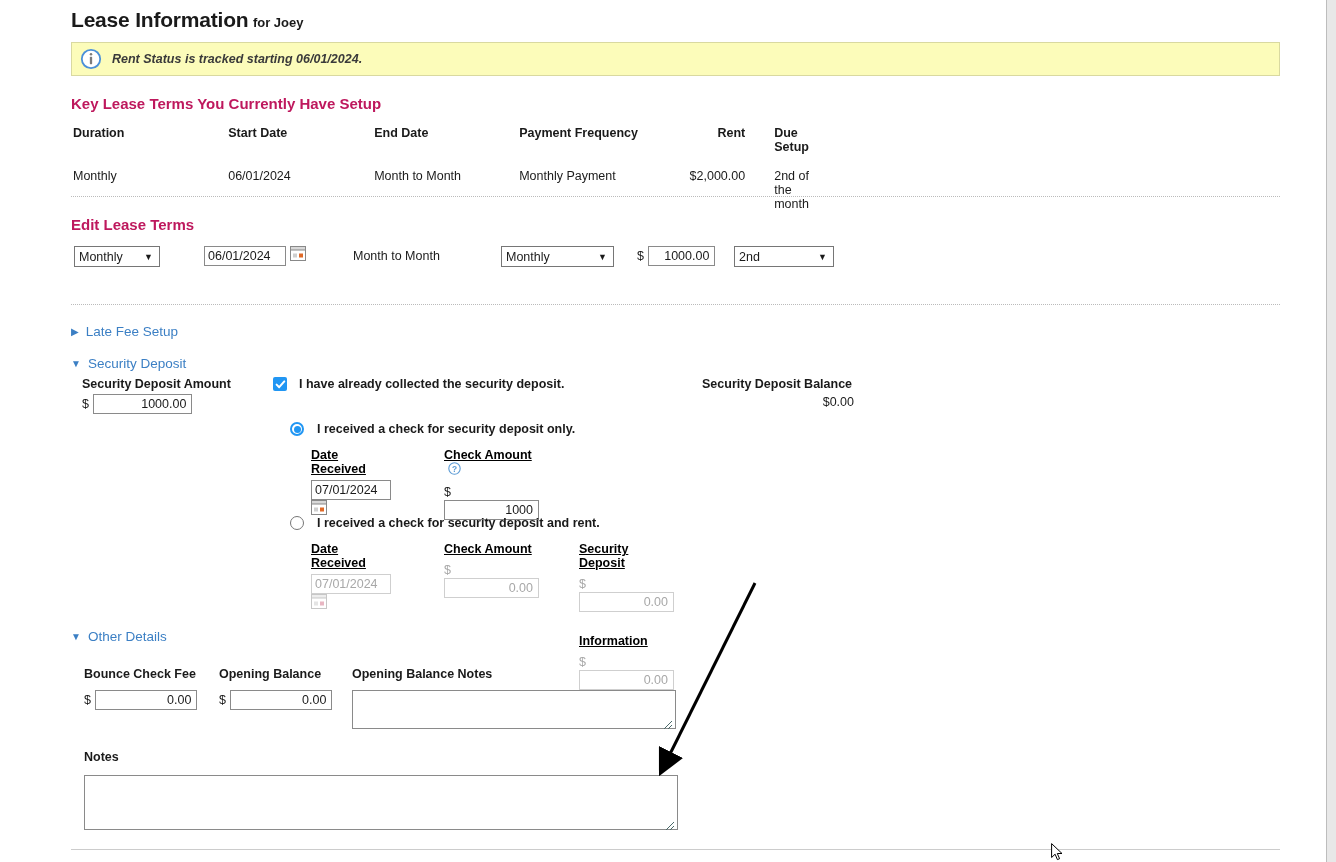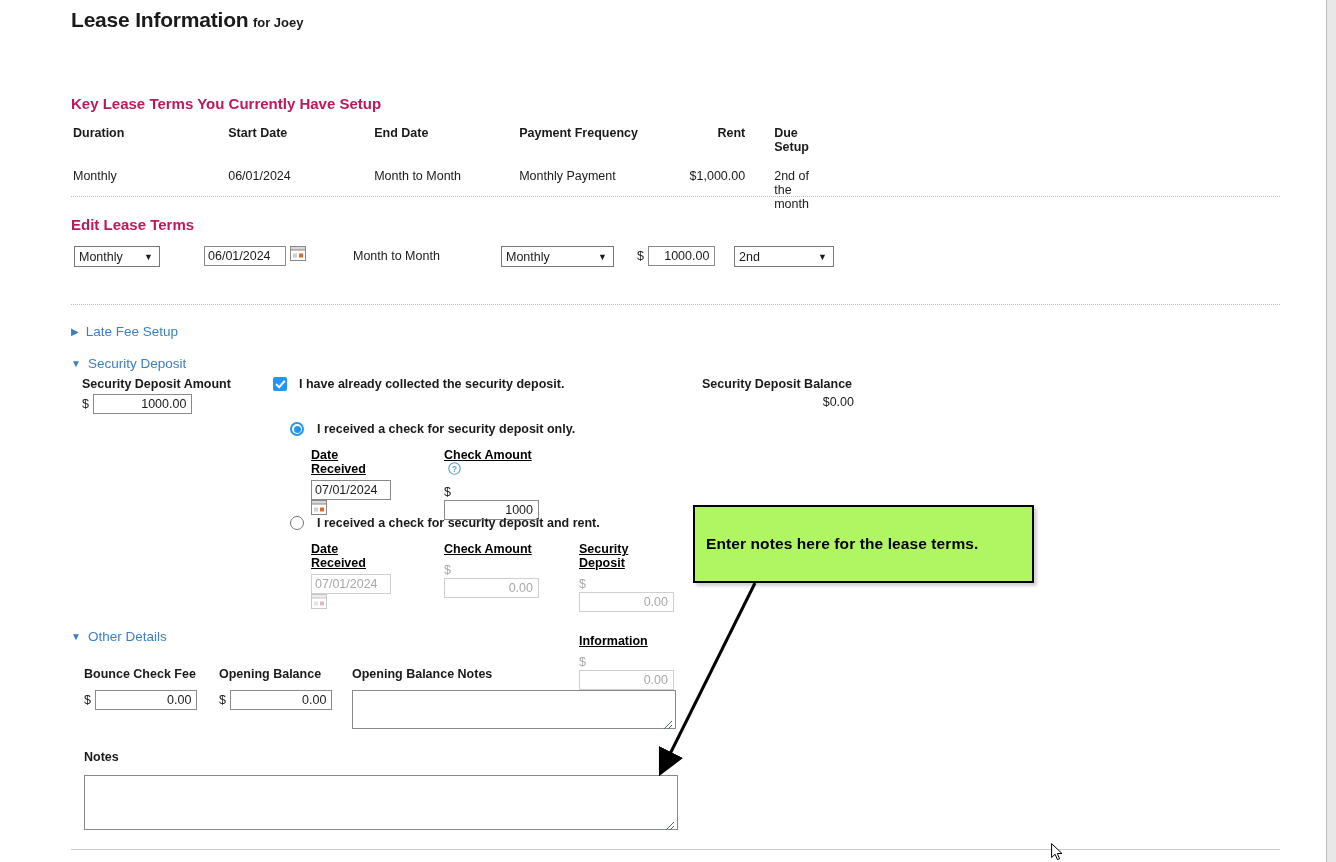--- a/index.html
+++ b/index.html
@@ -191,40 +191,50 @@
 <div class="page">
   <div class="content">
 
     
     <div class="title-row">
       <span class="title-main">Lease Information</span>
       <span class="title-sub">for Joey</span>
     </div>
 
     
+    <div class="banner">
+      <span class="banner-icon">
+        <svg width="22" height="22" viewBox="0 0 22 22">
+          <circle cx="11" cy="11" r="9.2" fill="#ffffff" stroke="#4a90d9" stroke-width="1.8"></circle>
+          <circle cx="11" cy="6.3" r="1.25" fill="#7b7b7b"></circle>
+          <rect x="9.85" y="8.8" width="2.3" height="7.4" rx="0.6" fill="#7b7b7b"></rect>
+        </svg>
+      </span>
+      <span class="banner-text">Rent Status is tracked starting 06/01/2024.</span>
+    </div>
 
     
     <div class="sec-head" id="kl-head">Key Lease Terms You Currently Have Setup</div>
 
     <table class="kl-table">
       <tbody>
           <tr>
         <td class="kl-head-cell c-dur">Duration</td>
         <td class="kl-head-cell c-sd">Start Date</td>
         <td class="kl-head-cell c-ed">End Date</td>
         <td class="kl-head-cell c-pf">Payment Frequency</td>
         <td class="kl-head-cell c-rent">Rent</td>
         <td class="kl-head-cell c-dd">Due Setup</td>
       </tr>
       <tr>
         <td class="c-dur">Monthly</td>
         <td class="c-sd">06/01/2024</td>
         <td class="c-ed">Month to Month</td>
         <td class="c-pf">Monthly Payment</td>
-        <td class="c-rent">$1,000.00</td>
+        <td class="c-rent">$2,000.00</td>
         <td class="c-dd">2nd of the month</td>
       </tr>
     </tbody>
       </table>
 
     <div class="dotted" id="div1"></div>
 
     
     <div class="sec-head" id="el-head">Edit Lease Terms</div>
 
@@ -438,23 +448,20 @@
         <defs>
           <marker id="ah" markerWidth="9" markerHeight="9" refX="1.5" refY="4.5" orient="auto">
             <path d="M0,0 L9,4.5 L0,9 z" fill="#000000"></path>
           </marker>
         </defs>
         <line x1="127" y1="13" x2="41" y2="186" stroke="#000000" stroke-width="3" marker-end="url(#ah)"></line>
       </svg>
     </span>
 
     
-    <div class="callout">
-      <span class="callout-text">Enter notes here for the lease terms.</span>
-    </div>
 
     
     <span class="cursor-ico">
       <svg width="14" height="19" viewBox="0 0 14 19">
         <path d="M0.6,0.6 L0.6,14.5 L4.1,11.2 L6.4,16.6 L8.6,15.7 L6.3,10.5 L11,10.5 z" fill="#ffffff" stroke="#000000" stroke-width="1"></path>
       </svg>
     </span>
 
   </div>
 </div>

